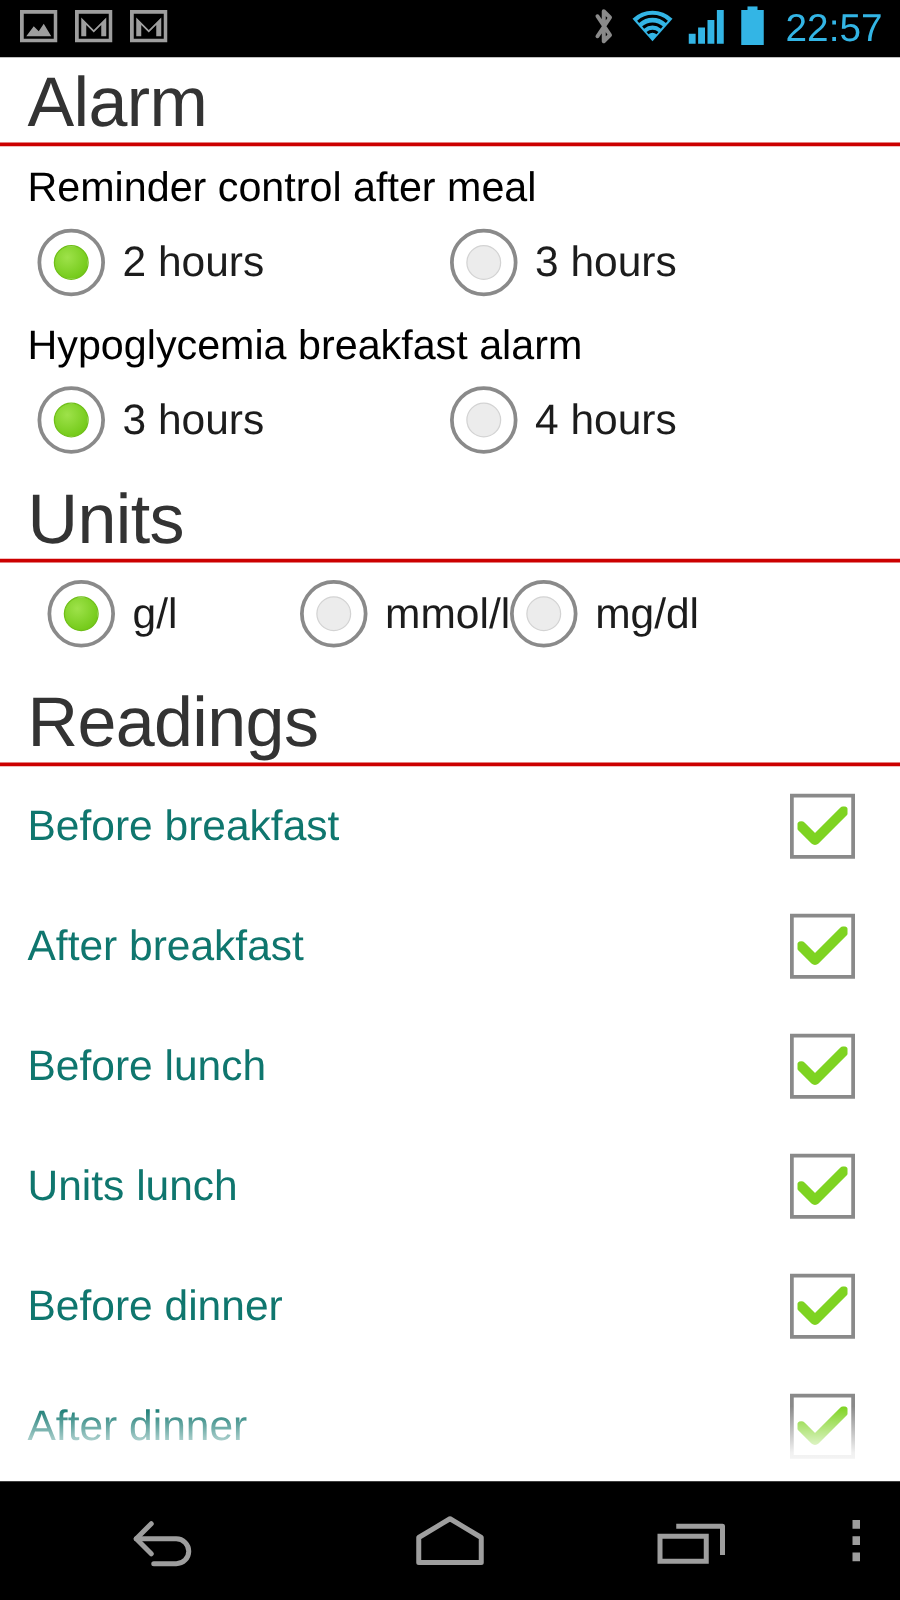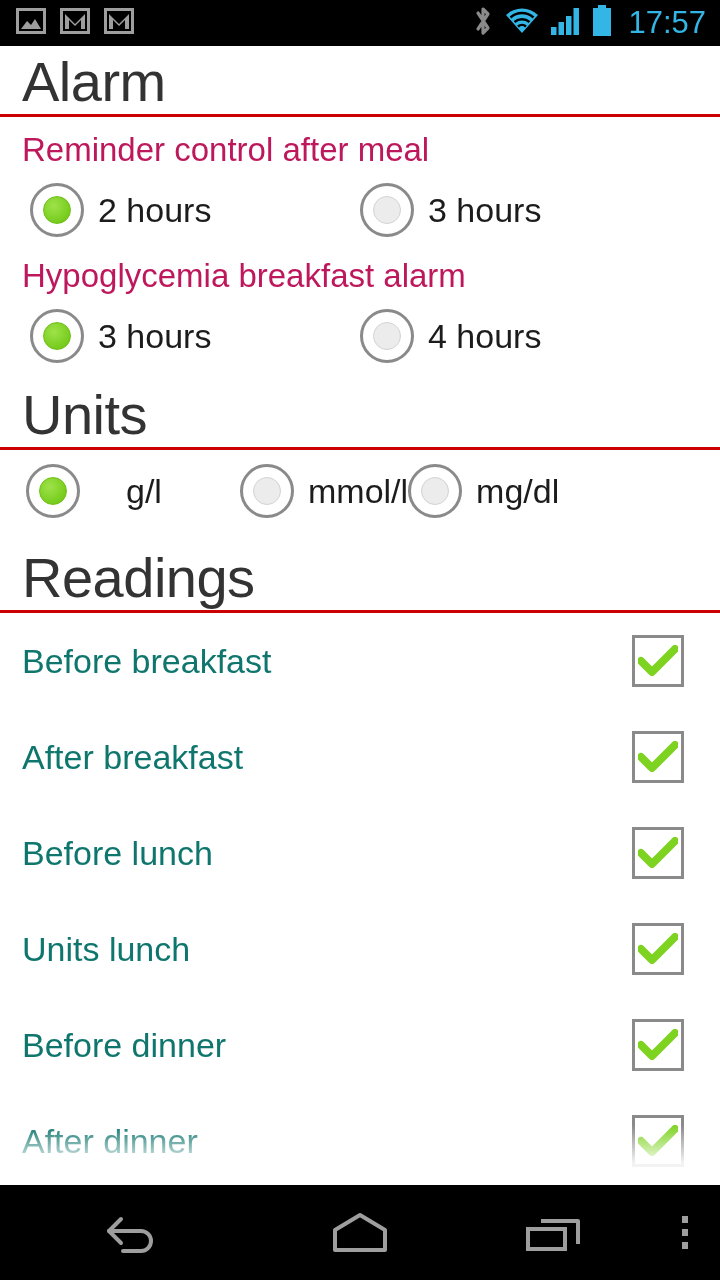--- a/index.html
+++ b/index.html
@@ -66,21 +66,21 @@
     letter-spacing: -0.5px;
   }
   .rule {
     height: 3px;
     background: #cc0000;
     width: 720px;
   }
 
   .field-label {
     font-size: 33px;
-    color: #be185d;
+    color: #000000;
     padding: 12px 0 6px 22px;
     line-height: 42px;
   }
 
   
   .radio-row {
     display: flex;
     align-items: flex-start;
     padding: 6px 0 6px 0;
   }
@@ -227,21 +227,21 @@
           <rect x="16" y="10" width="5.5" height="19" fill="#33b5e5"></rect>
           <rect x="23.5" y="2" width="5.5" height="27" fill="#33b5e5"></rect>
         </svg>
       </span>
       <span class="sb-icon">
         <svg width="20" height="32" viewBox="0 0 20 32">
           <rect x="6" y="0" width="8" height="4" fill="#33b5e5"></rect>
           <rect x="1" y="3" width="18" height="28" fill="#33b5e5"></rect>
         </svg>
       </span>
-      <span class="status-clock">17:57</span>
+      <span class="status-clock">22:57</span>
     </div>
   </div>
 
   <div id="content">
 
     <div class="section-header">
       <div class="title">Alarm</div>
     </div>
     <div class="rule"></div>
 
@@ -276,21 +276,21 @@
         <span class="radio-label">4 hours</span>
       </div>
     </div>
 
     <div class="section-header" style="padding-top:18px;">
       <div class="title">Units</div>
     </div>
     <div class="rule"></div>
 
     <div class="radio-row" style="padding-top:14px;">
-      <div class="radio-opt" style="width:240px; padding-left:26px;gap:32px;">
+      <div class="radio-opt" style="width:240px; padding-left:38px;">
         <span class="radio checked">
             <span class="dot"></span>
           </span>
         <span class="radio-label">g/l</span>
       </div>
       <div class="radio-opt">
         <span class="radio">
             <span class="dot"></span>
           </span>
         <span class="radio-label">mmol/l</span>

